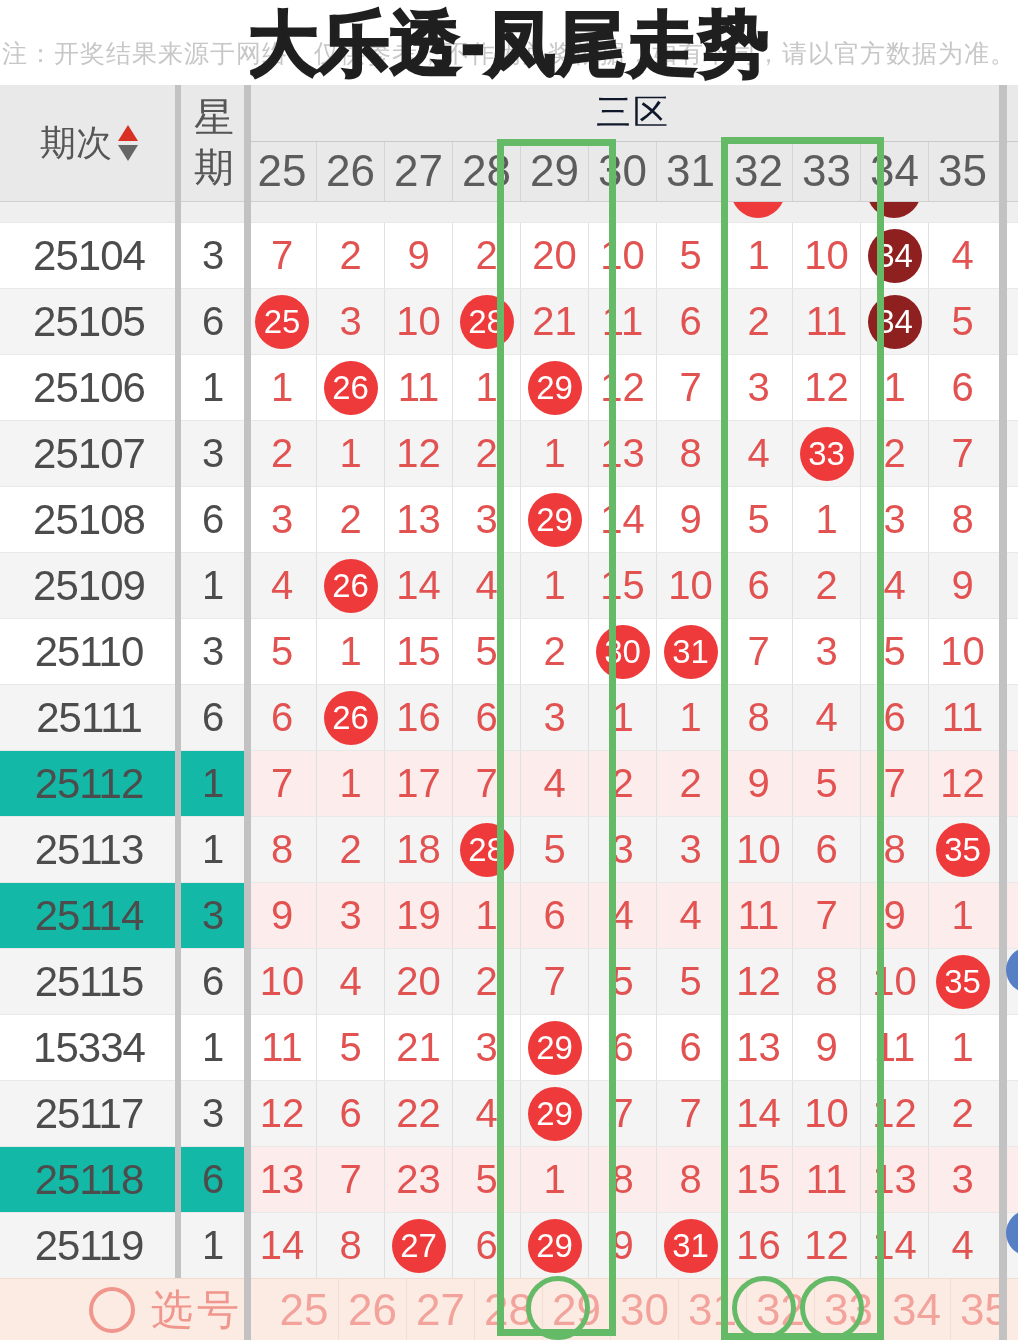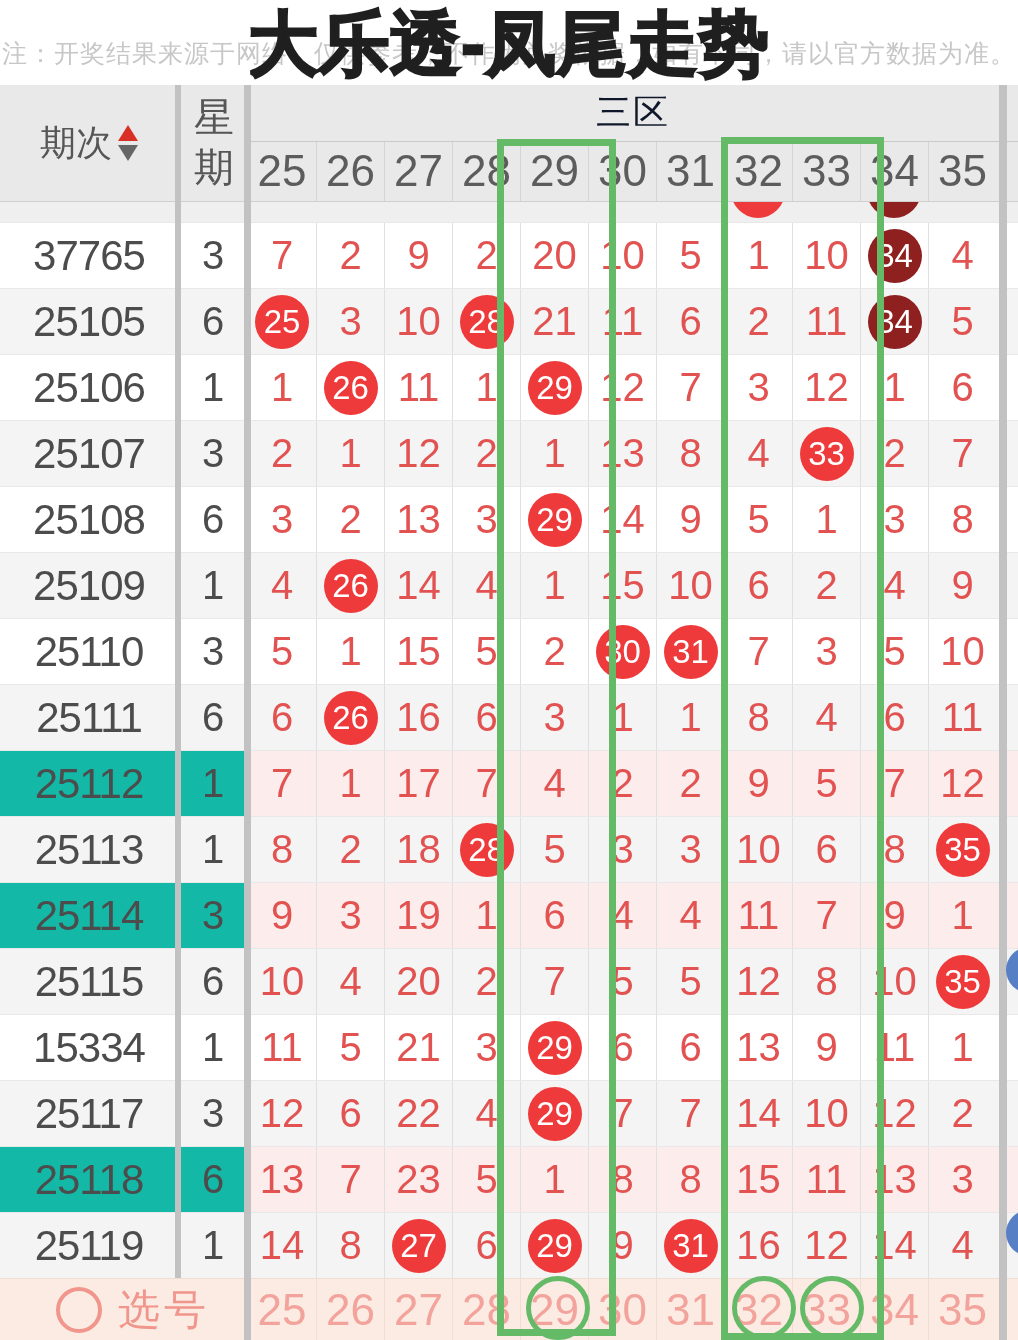--- a/index.html
+++ b/index.html
@@ -57,21 +57,21 @@
         color:#e15251; font-size:40px; }
   .cn + .cn { border-left:1px solid #e0e0e0; }
   .cg { flex:1; }
   .row.pink .cn, .row.pink .cg { background:#fdecec; }
 
   .ball { width:54px; height:54px; border-radius:50%; background:#ee3a3a; color:#fff;
           font-size:33px; display:flex; align-items:center; justify-content:center; flex:none; }
   .ball.dark { background:#8f2020; }
 
   
-  .footer-row { display:flex; height:62px; background:#fcebe3; border-top:1px solid #f0dcd2; }
+  .footer-row { display:flex; height:62px; background:#fcebe3; border-top:1px solid #f0dcd2;padding-left:33px; }
   .footer-left { width:248px; display:flex; align-items:center; padding-left:56px; gap:16px; }
   .sel-circle { width:46px; height:46px; border:4px solid #f0968c; border-radius:50%; flex:none; }
   .sel-label { color:#f0968c; font-size:42px; letter-spacing:4px; }
   .fn { width:68px; display:flex; align-items:center; justify-content:center;
         color:#f2a39c; font-size:44px; }
   .fn + .fn { border-left:1px solid #f2ddd4; }
   .fgut { flex:1; }
 
   
   .vbar { position:absolute; background:#c2c2c2; z-index:2; }
@@ -151,21 +151,21 @@
         <div class="pcell"></div>
         <div class="pcell">
           <div class="ball dark">34</div>
         </div>
         <div class="pcell"></div>
         <div class="pgut"></div>
       </div>
 
     <div id="rows">
         <div class="row white">
-          <div class="cp">37765</div>
+          <div class="cp">25104</div>
           <div class="cw">3</div>
           <div class="cn">7</div>
           <div class="cn">2</div>
           <div class="cn">9</div>
           <div class="cn">2</div>
           <div class="cn">20</div>
           <div class="cn">10</div>
           <div class="cn">5</div>
           <div class="cn">1</div>
           <div class="cn">10</div>

